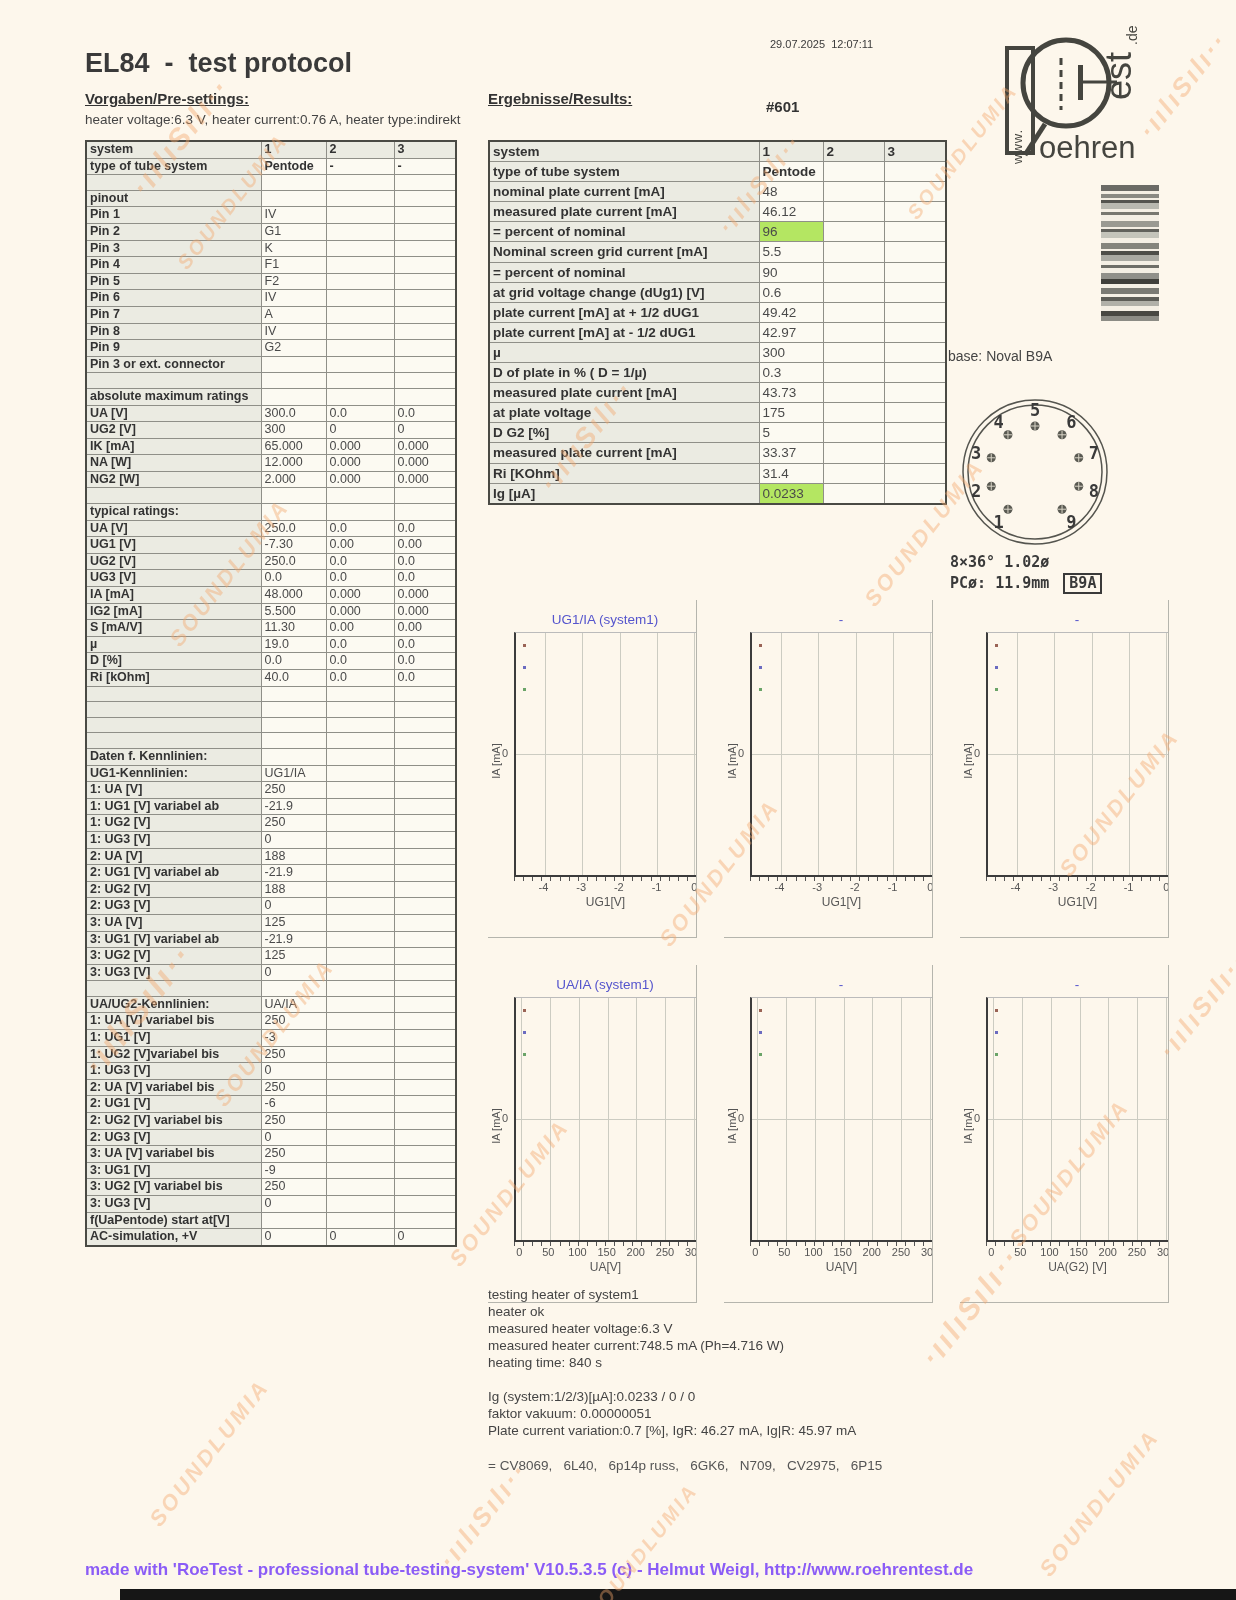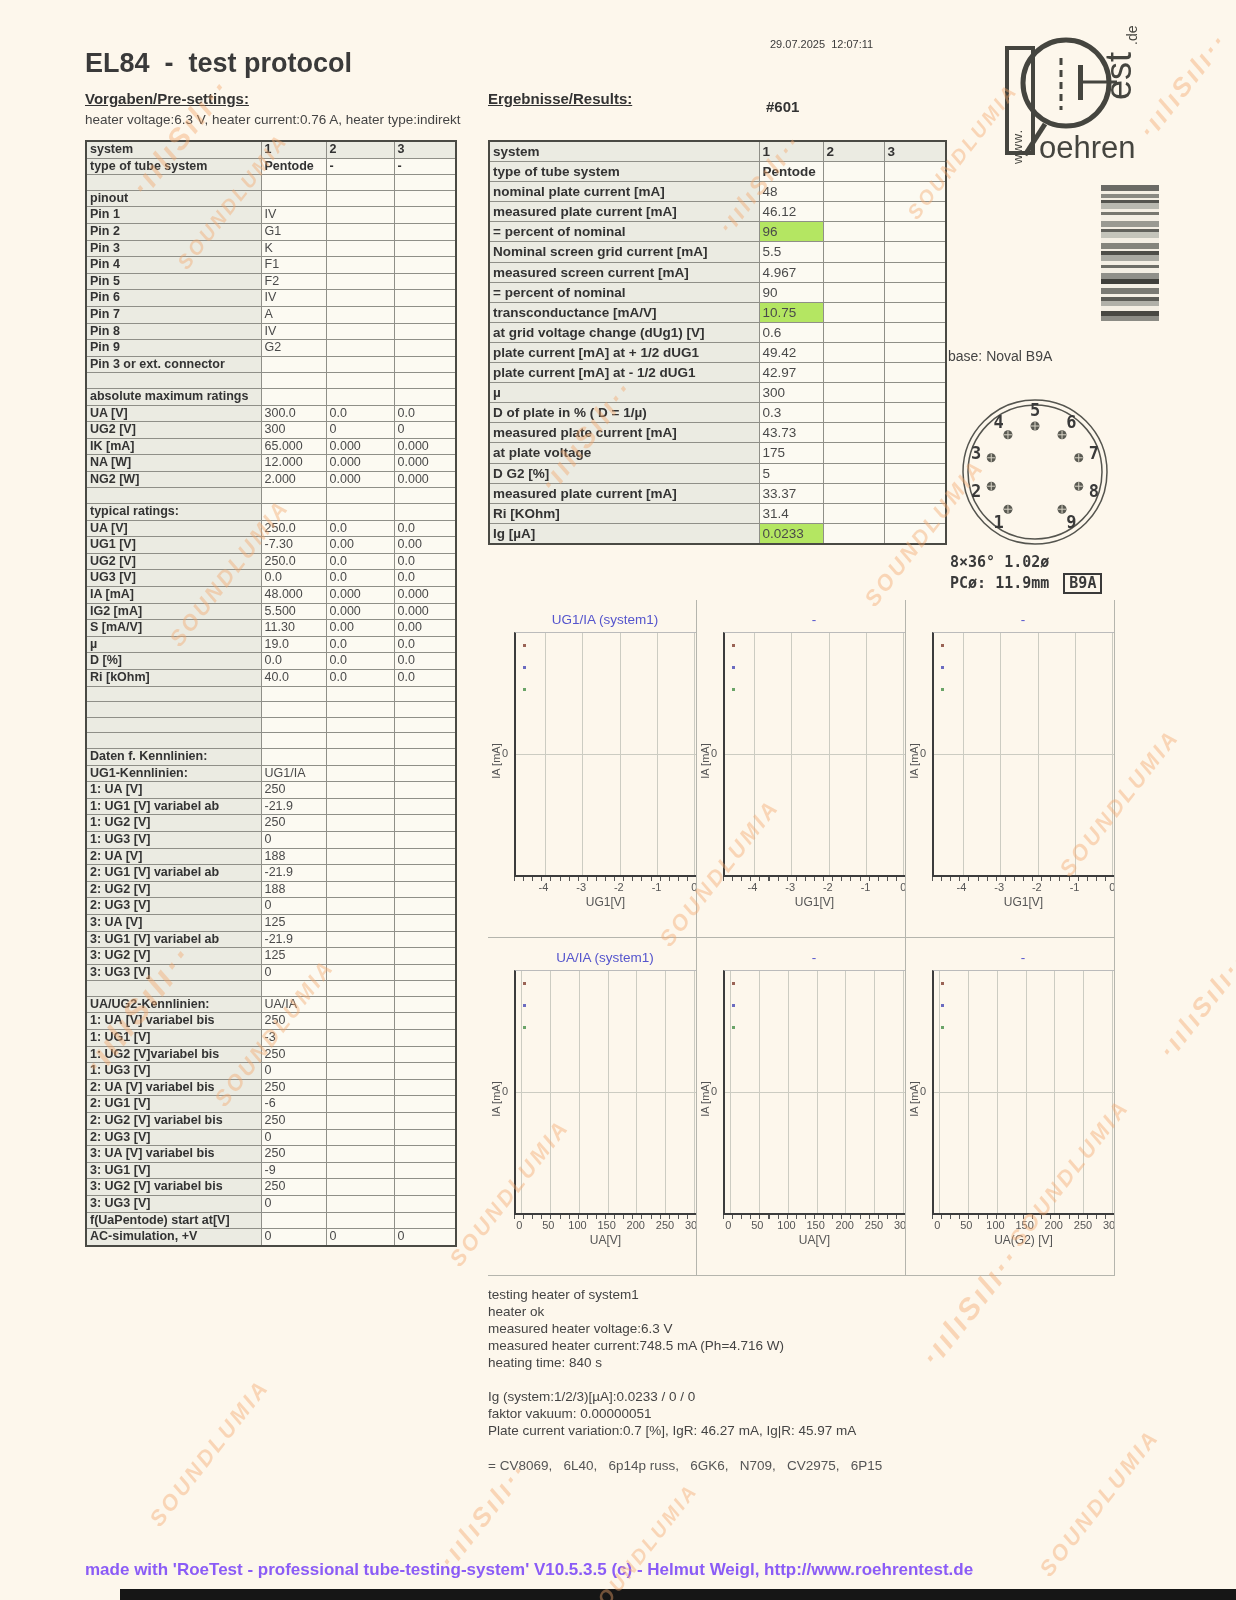--- a/index.html
+++ b/index.html
@@ -43,21 +43,21 @@
       #f4efe4 109px 112px,#5d5d57 112px 116px,#b0b0a8 116px 121px,#f4efe4 121px 126px,#484842 126px 131px,#8c8c85 131px 136px);
   }
 
   
   .base-label { position:absolute; left:948px; top:348px; font-size:14px; color:#444; }
   .pin-svg { position:absolute; left:950px; top:392px; }
   .socket-notes { position:absolute; left:950px; top:552px; font-family:"DejaVu Sans Mono", monospace; font-weight:bold; font-size:15px; color:#3a3a3a; line-height:21px; }
   .socket-badge { display:inline-block; border:2px solid #3a3a3a; padding:0 4px; margin-left:14px; line-height:17px; }
 
   
-  .charts { position:absolute; left:488px; top:600px; display:grid; grid-template-columns:repeat(3,209px); grid-auto-rows:338px; }
+  .charts { position:absolute; left:488px; top:600px; display:grid; grid-template-columns:repeat(3,209px); grid-auto-rows:338px;gap:27px; }
   .chart-cell { position:relative; border-right:1px solid #b5b5ad; border-bottom:1px solid #b5b5ad; overflow:hidden; }
   .c-title { margin-top:12px; height:20px; text-align:center; font-size:13.5px; color:#5555cd; padding-left:26px; }
   .c-plot { position:relative; margin-left:26px; width:183px; height:245px; border-left:2px solid #3c3c3c; border-bottom:2px solid #3c3c3c; border-top:1px solid #bbb; overflow:hidden; }
   .c-grid { position:absolute; top:0; bottom:0; width:1px; background:#ccccc2; }
   .c-hline { position:absolute; left:0; right:0; top:50%; height:1px; background:#ccccc2; }
   .c-dot { position:absolute; left:7px; width:3px; height:3px; }
   .c-tickstrip { margin-left:26px; width:183px; height:4px;
       background:repeating-linear-gradient(to right,#555 0 1px,transparent 1px 9.1px); }
   .c-ticks { position:relative; height:13px; }
   .c-tick-label { position:absolute; transform:translateX(-50%); font-size:11px; color:#555; top:0; }
@@ -560,34 +560,22 @@
           <td class="val"></td>
           <td class="val"></td>
         </tr>
         <tr>
           <td class="lbl">Nominal screen grid current [mA]</td>
           <td class="val">5.5</td>
           <td class="val"></td>
           <td class="val"></td>
         </tr>
         <tr>
-          <td class="lbl">measured screen current [mA]</td>
-          <td class="val">4.967</td>
-          <td class="val"></td>
-          <td class="val"></td>
-        </tr>
-        <tr>
           <td class="lbl">= percent of nominal</td>
           <td class="val">90</td>
-          <td class="val"></td>
-          <td class="val"></td>
-        </tr>
-        <tr>
-          <td class="lbl">transconductance [mA/V]</td>
-          <td class="val hl">10.75</td>
           <td class="val"></td>
           <td class="val"></td>
         </tr>
         <tr>
           <td class="lbl">at grid voltage change (dUg1) [V]</td>
           <td class="val">0.6</td>
           <td class="val"></td>
           <td class="val"></td>
         </tr>
         <tr>

